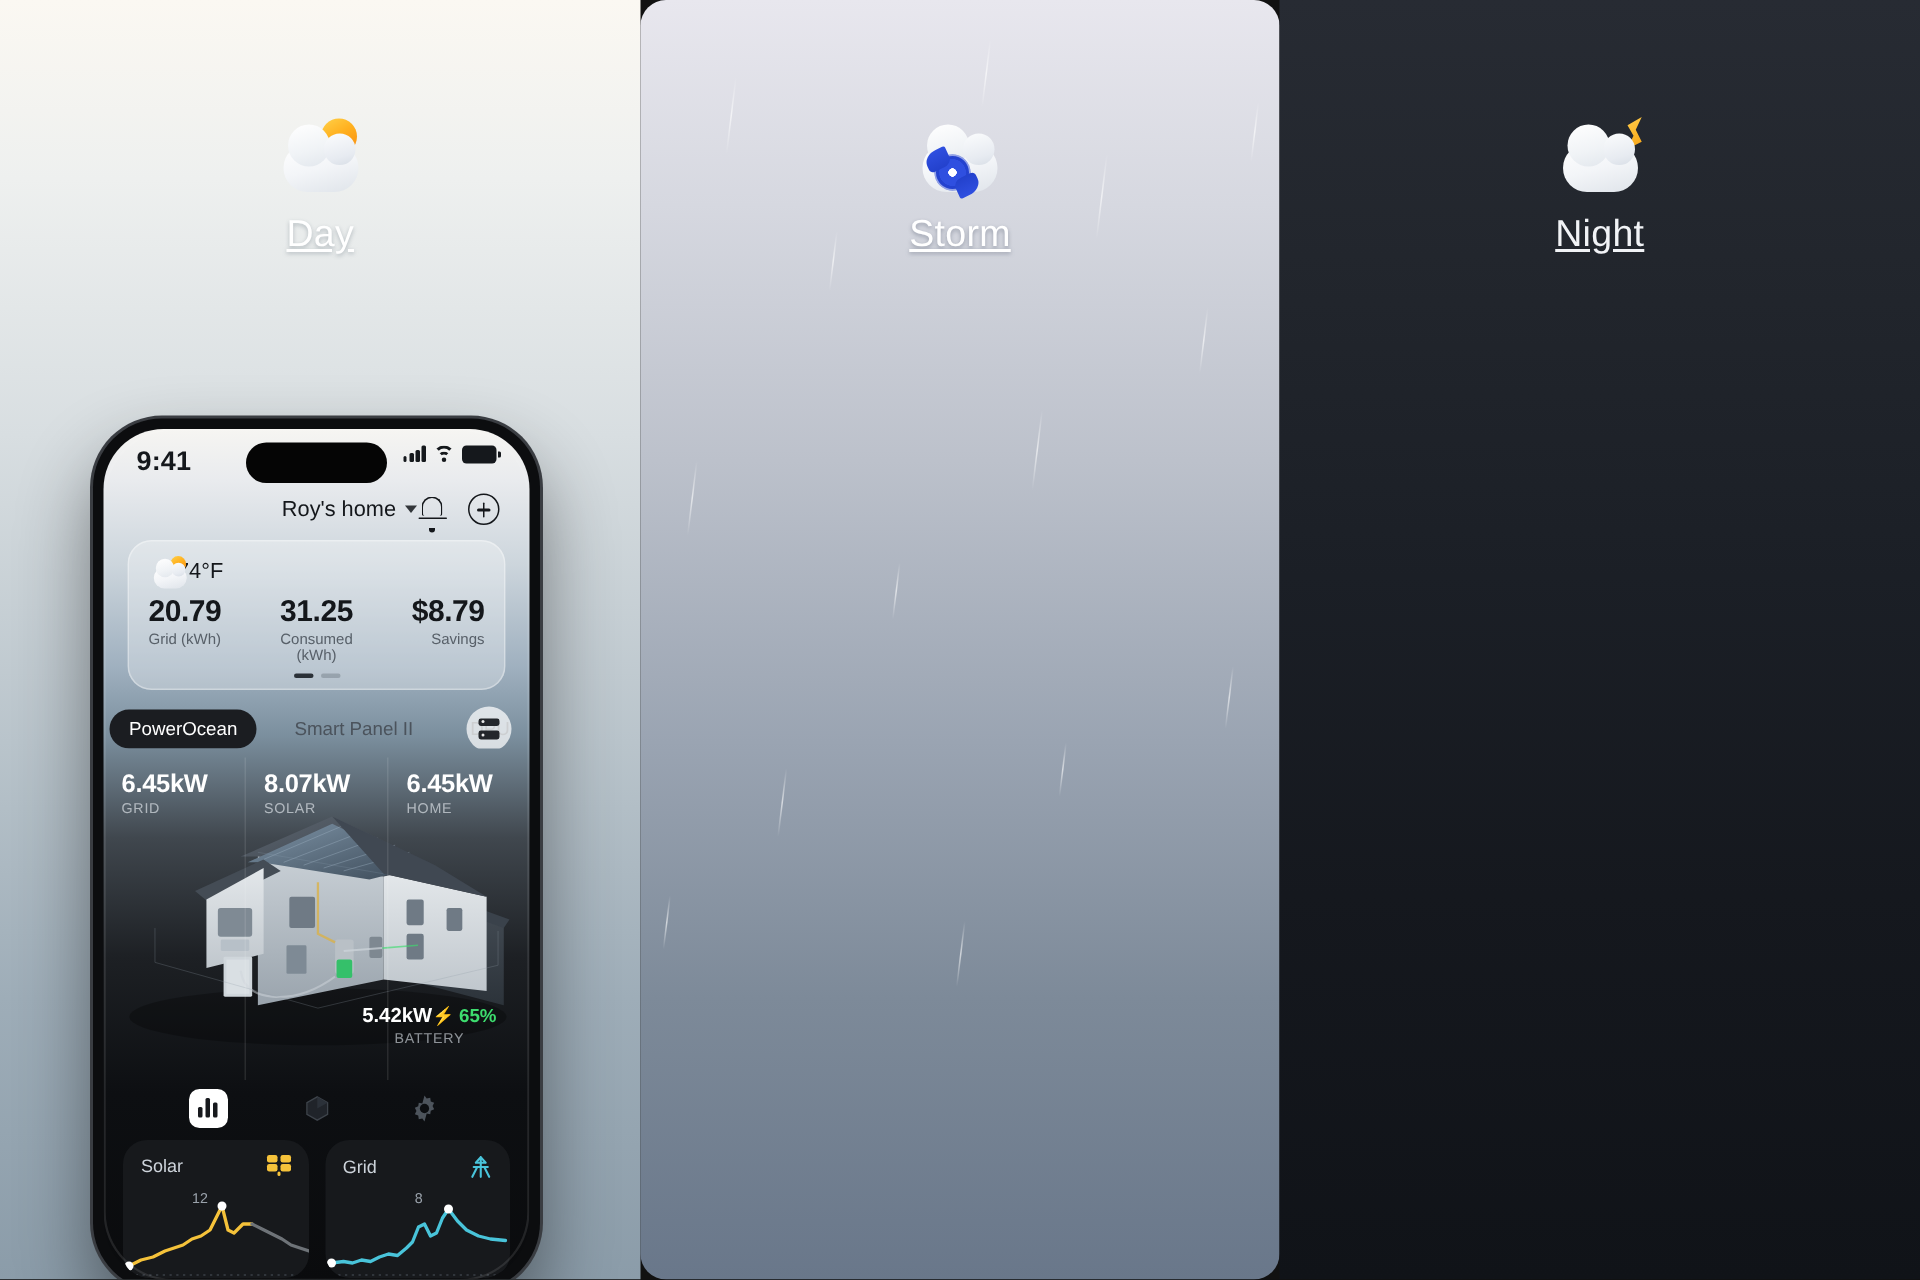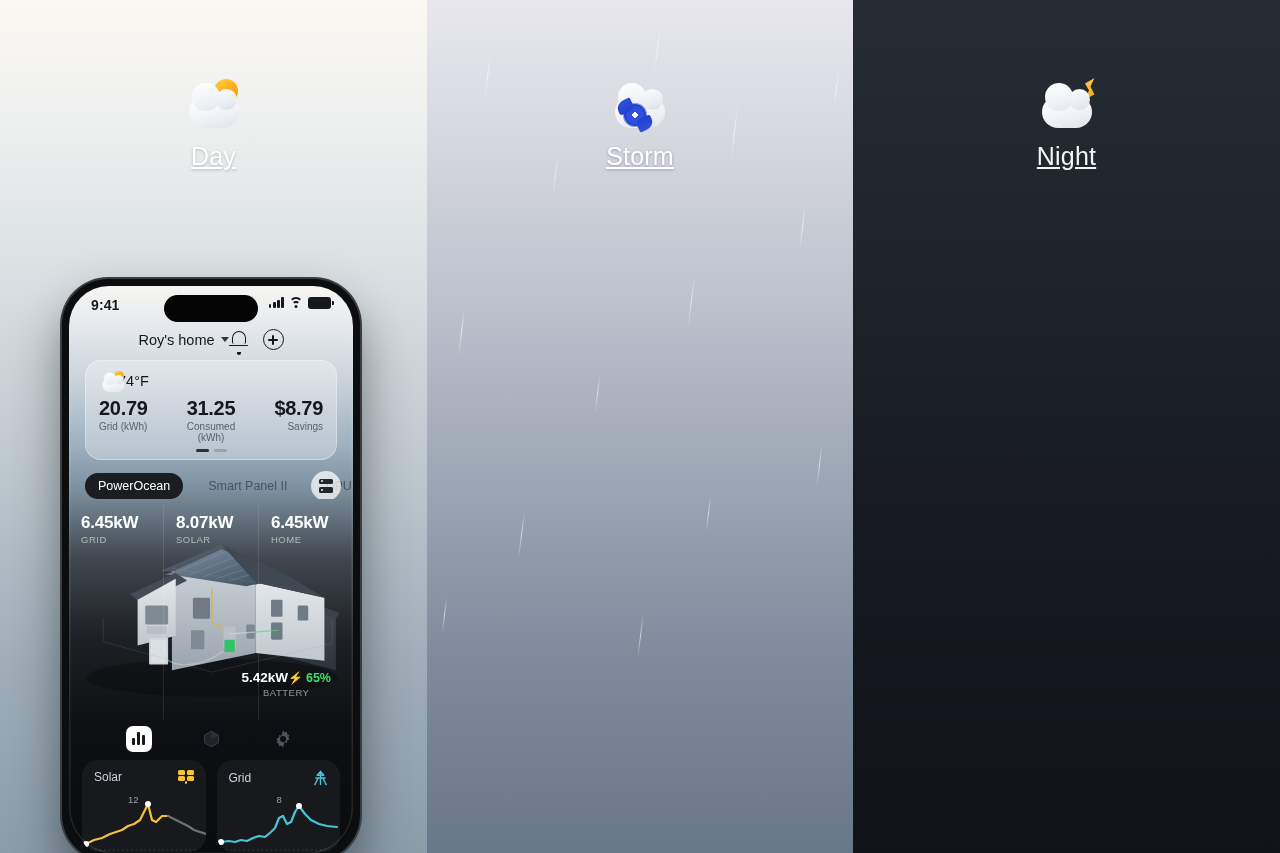--- a/index.html
+++ b/index.html
@@ -7,21 +7,21 @@
   body {
     font-family:"Liberation Sans", sans-serif;
     background:#111;
     position:relative;
   }
   .stage { position:absolute; inset:0; display:flex; }
 
   
   .panel { position:relative; overflow:hidden; height:853px; }
   .panel.day   { width:427px; background:linear-gradient(180deg,#fbf8f2 0%,#eef0ef 14%,#d8dee1 34%,#b9c4cb 58%,#9eadb8 78%,#8b9ca9 100%); }
-  .panel.storm { width:426px; background:linear-gradient(180deg,#e8e7ee 0%,#d6d8e0 16%,#bcc1cb 36%,#9aa4b2 58%,#7d8a99 78%,#69778a 100%); }
+  .panel.storm { width:426px; background:linear-gradient(180deg,#e8e7ee 0%,#d6d8e0 16%,#bcc1cb 36%,#9aa4b2 58%,#7d8a99 78%,#69778a 100%);border-radius:17px; }
   .panel.night { width:427px; background:linear-gradient(180deg,#272b33 0%,#22262d 20%,#1b1f26 45%,#15181e 70%,#101318 100%); }
 
   .panel-head { position:absolute; left:0; right:0; top:78px; text-align:center; }
   .wx-icon { width:66px; height:52px; margin:0 auto 12px; position:relative; }
   .panel-title { font-size:25px; letter-spacing:.2px;text-decoration:underline; }
   .panel.day   .panel-title { color:#ffffff; text-shadow:0 1px 3px rgba(70,85,100,.35); }
   .panel.storm .panel-title { color:#ffffff; text-shadow:0 1px 3px rgba(60,70,90,.4); }
   .panel.night .panel-title { color:#f1f3f6; }
 
   
@@ -52,21 +52,21 @@
   .phone { position:absolute; bottom:-8px; width:298px; height:582px; border-radius:46px;
            background:#0c0d0f; padding:7px;
            box-shadow:0 0 0 2px #3a3d42, 0 26px 50px rgba(0,0,0,.45); }
   .phone.p1 { left:62px; }
   .screen { position:relative; width:100%; height:100%; border-radius:40px; overflow:hidden; }
 
   .scr-light { background:linear-gradient(180deg,#f6f5f2 0%,#e9ebee 6%,#ccd5dc 16%,#9fb0bf 28%,#7b8f9e 36%,#40474e 48%,#1d2024 62%,#0d0f12 78%,#0a0b0d 100%); }
 
   
   .statusbar { position:relative; height:40px; padding:11px 22px 0; display:flex; align-items:flex-start; justify-content:space-between; }
-  .clock { font-size:14px; font-weight:600; letter-spacing:.1px; }
+  .clock { font-size:18px; font-weight:600; letter-spacing:.1px; }
   .notch { position:absolute; left:50%; transform:translateX(-50%); top:9px; width:94px; height:27px; border-radius:16px; background:#050505; }
   .sbicons { display:flex; align-items:center; gap:5px; }
   .bars { display:flex; align-items:flex-end; gap:1.6px; height:11px; }
   .bars b { width:2.6px; border-radius:1px; display:block; }
   .bars b:nth-child(1){height:4px;} .bars b:nth-child(2){height:6px;}
   .bars b:nth-child(3){height:8.5px;} .bars b:nth-child(4){height:11px;}
   .wifi { width:14px; height:11px; position:relative; }
   .wifi span{ position:absolute; left:50%; transform:translateX(-50%); border-radius:50%; border-style:solid; border-color:transparent; }
   .batt { width:23px; height:11.5px; border-radius:3px; position:relative; }
   .batt i { position:absolute; right:-2.6px; top:3.5px; width:1.8px; height:4px; border-radius:0 1px 1px 0; }
@@ -74,21 +74,21 @@
   .light-ui .bars b { background:#15181c; }
   .light-ui .batt { background:#15181c; }
   .light-ui .batt i { background:#15181c; }
   .light-ui .wifi span { border-color:transparent; border-top-color:#15181c; }
   .wifi .w1{ width:14px;height:14px;border-width:2px;top:0; }
   .wifi .w2{ width:8px;height:8px;border-width:2px;top:3.5px; }
   .wifi .w3{ width:3px;height:3px;border-radius:50%;top:8px; }
   .light-ui .wifi .w3{ background:#15181c;border:none; }
 
   
-  .homebar { display:flex; align-items:center; justify-content:center; padding:3px 20px 0; }
+  .homebar { display:flex; align-items:center; justify-content:flex-end; padding:3px 20px 0; }
   .home-name { display:flex; align-items:center; gap:6px; font-size:14.5px; font-weight:500; }
   .caret { width:0;height:0;border-left:4.2px solid transparent;border-right:4.2px solid transparent;border-top:5px solid currentColor; opacity:.85; }
   .hdr-actions { display:flex; align-items:center; gap:13px; }
   .ic-btn { position:relative; width:21px; height:21px; }
   .bell { position:absolute; left:3px; top:2px; width:14px; height:13px; border:1.6px solid currentColor; border-radius:7px 7px 2px 2px; border-bottom:none; }
   .bell:after{ content:""; position:absolute; left:-3.2px; bottom:-2.4px; width:19px; height:1.6px; background:currentColor; border-radius:1px; }
   .bell-clap{ position:absolute; left:8.4px; bottom:-4.6px; width:4px; height:3px; border-radius:0 0 3px 3px; background:currentColor; }
   .plus-c { position:absolute; inset:0; border:1.6px solid currentColor; border-radius:50%; }
   .plus-c:before,.plus-c:after{ content:""; position:absolute; background:currentColor; border-radius:1px; }
   .plus-c:before{ left:4.6px; top:9.1px; width:9.8px; height:1.6px; }
@@ -106,21 +106,21 @@
   .stat:first-child{ text-align:left; } .stat:last-child{ text-align:right; }
   .stat-v { font-size:20px; font-weight:700; letter-spacing:-.3px; }
   .stat-l { font-size:10px; margin-top:1px; }
   .light .stat-v,.light .temp { color:#14171b; }
   .light .stat-l { color:#586069; }
   .dots { display:flex; gap:5px; justify-content:center; margin-top:6px; }
   .dots i { width:13px; height:2.6px; border-radius:2px; display:block; }
   .light .dots i:first-child{ background:#2b3138; } .light .dots i:last-child{ background:rgba(90,100,110,.35); }
 
   
-  .tabrow { display:flex; align-items:center; gap:12px; padding:13px 0 0 16px; position:relative; white-space:nowrap; overflow:hidden;text-align:center; }
+  .tabrow { display:flex; align-items:center; gap:12px; padding:13px 0 0 4px; position:relative; white-space:nowrap; overflow:hidden;text-align:center; }
   .tab { font-size:12.5px; padding:6px 13px; border-radius:15px; }
   .tab.active-dark { background:#1b1d21; color:#fff; font-weight:500; }
   .tab.idle-l { color:#4b535c; }
   .grid-btn { position:absolute; right:12px; top:11px; width:30px; height:30px; border-radius:50%;
               display:flex; align-items:center; justify-content:center; }
   .grid-btn.l { background:rgba(255,255,255,.72); }
   .gi { width:14px; height:14px; display:flex; flex-direction:column; justify-content:space-between; }
   .gi b { height:5.5px; border-radius:1.6px; display:block; position:relative; }
   .gi.l b { background:#23262b; }
   .gi b:after { content:""; position:absolute; left:2px; top:1.8px; width:2px; height:2px; border-radius:50%; background:rgba(255,255,255,.9); }

